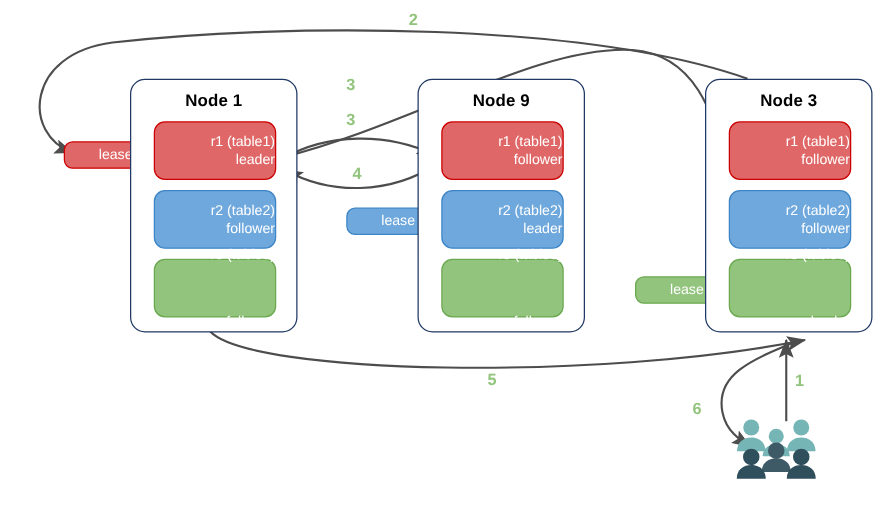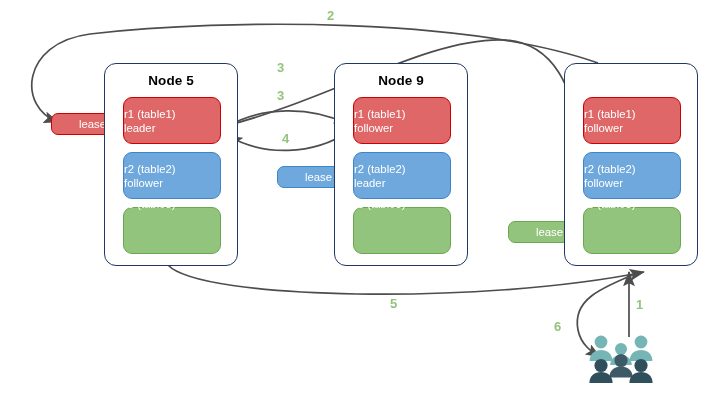--- a/index.html
+++ b/index.html
@@ -47,21 +47,21 @@
   }
   .replica {
     position: absolute;
     left: 18px;
     width: 98px;
     height: 47px;
     box-sizing: border-box;
     border-radius: 9px;
     display: flex;
     flex-direction: column;
-    align-items: flex-start;
+    align-items: flex-end;
     justify-content: center;
     color: #ffffff;
     font-size: 11.3px;
     line-height: 14px;
     text-align: center;
   }
   .replica .l1, .replica .l2 { display: block; }
   .rep-red   { background: #e06767; border: 1.3px solid #cc0000; }
   .rep-blue  { background: #6fa8dc; border: 1.3px solid #3d85c6; }
   .rep-green { background: #93c47d; border: 1.3px solid #6aa84f; gap: 40px; }
@@ -140,21 +140,21 @@
     <span>lease</span>
   </div>
   <div class="lease lease-blue" style="left:277px; top:166px;">
     <span>lease</span>
   </div>
   <div class="lease lease-green" style="left:508px; top:221px;">
     <span>lease</span>
   </div>
 
   <div class="node-box" style="left:104px; top:63px;">
-    <div class="node-title">Node 5</div>
+    <div class="node-title">Node 1</div>
     <div class="replica rep-red rep-1">
       <span class="l1">r1 (table1)</span>
       <span class="l2">leader</span>
     </div>
     <div class="replica rep-blue rep-2">
       <span class="l1">r2 (table2)</span>
       <span class="l2">follower</span>
     </div>
     <div class="replica rep-green rep-3">
       <span class="l1">r3 (table3)</span>
@@ -172,20 +172,21 @@
       <span class="l1">r2 (table2)</span>
       <span class="l2">leader</span>
     </div>
     <div class="replica rep-green rep-3">
       <span class="l1">r3 (table3)</span>
       <span class="l2">follower</span>
     </div>
   </div>
 
   <div class="node-box" style="left:564px; top:63px;">
+    <div class="node-title">Node 3</div>
     <div class="replica rep-red rep-1">
       <span class="l1">r1 (table1)</span>
       <span class="l2">follower</span>
     </div>
     <div class="replica rep-blue rep-2">
       <span class="l1">r2 (table2)</span>
       <span class="l2">follower</span>
     </div>
     <div class="replica rep-green rep-3">
       <span class="l1">r3 (table3)</span>

